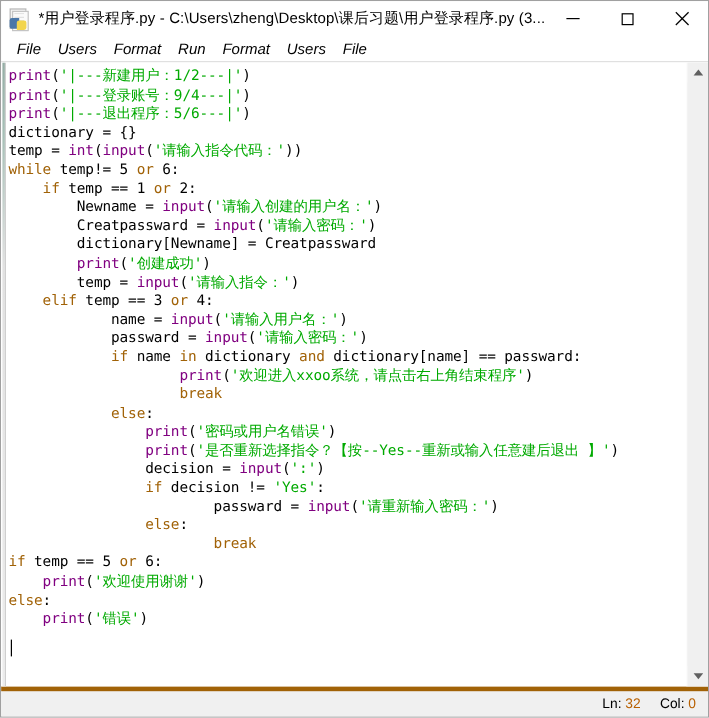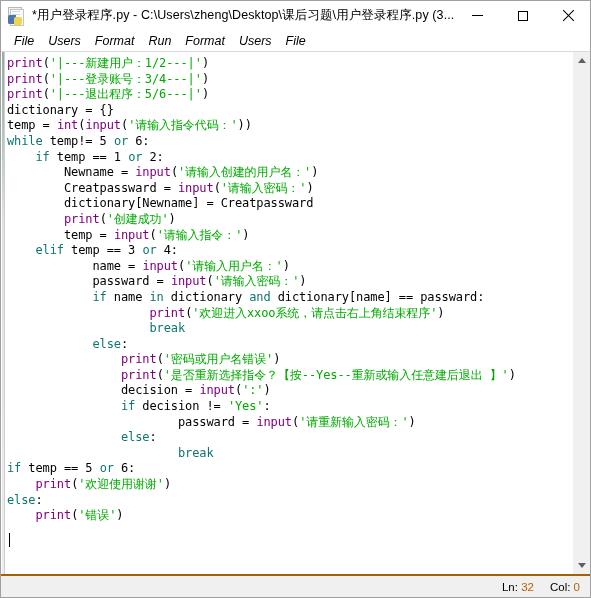--- a/index.html
+++ b/index.html
@@ -181,21 +181,21 @@
   }
   pre.code {
     margin: 0;
     font-family: "DejaVu Sans Mono", "Liberation Mono", monospace;
     font-size: 12px;
     line-height: 15.6px;
     color: #000000;
     white-space: pre;
     letter-spacing: -0.1px;
   }
-  .kw   { color: #0f766e; }
+  .kw   { color: #a16207; }
   .bi   { color: #800080; }
   .str  { color: #00aa00; }
   .cursor-line {
     position: absolute;
     left: 4px;
     width: 1px;
     height: 14px;
     background: #000;
   }
 
@@ -237,21 +237,21 @@
     width: 17px;
     height: 100%;
     background: #f0f0f0;
   }
 
   
   .statusbar {
     height: 21px;
     min-height: 21px;
     background: #f0f0f0;
-    border-top: 2px solid #a16207;
+    border-top: 4px solid #a16207;
     display: flex;
     align-items: center;
     justify-content: flex-end;
     padding-right: 10px;
     font-size: 11.5px;
     color: #000;
     padding-left: 44px;
   }
   .status-item {
     margin-left: 16px;
@@ -293,21 +293,21 @@
     <div class="menu-item">Run</div>
     <div class="menu-item">Format</div>
     <div class="menu-item">Users</div>
     <div class="menu-item">File</div>
   </div>
 
   <div class="editor-wrap">
     <div class="left-margin"></div>
     <div class="code-area">
       <pre class="code" id="code-output"><span class="bi">print</span>(<span class="str">'|---新建用户：1/2---|'</span>)
-<span class="bi">print</span>(<span class="str">'|---登录账号：3/4---|'</span>)
+<span class="bi">print</span>(<span class="str">'|---登录账号：9/4---|'</span>)
 <span class="bi">print</span>(<span class="str">'|---退出程序：5/6---|'</span>)
 dictionary = {}
 temp = <span class="bi">int</span>(<span class="bi">input</span>(<span class="str">'请输入指令代码：'</span>))
 <span class="kw">while</span> temp!= 5 <span class="kw">or</span> 6:
     <span class="kw">if</span> temp == 1 <span class="kw">or</span> 2:
         Newname = <span class="bi">input</span>(<span class="str">'请输入创建的用户名：'</span>)
         Creatpassward = <span class="bi">input</span>(<span class="str">'请输入密码：'</span>)
         dictionary[Newname] = Creatpassward
         <span class="bi">print</span>(<span class="str">'创建成功'</span>)
         temp = <span class="bi">input</span>(<span class="str">'请输入指令：'</span>)

